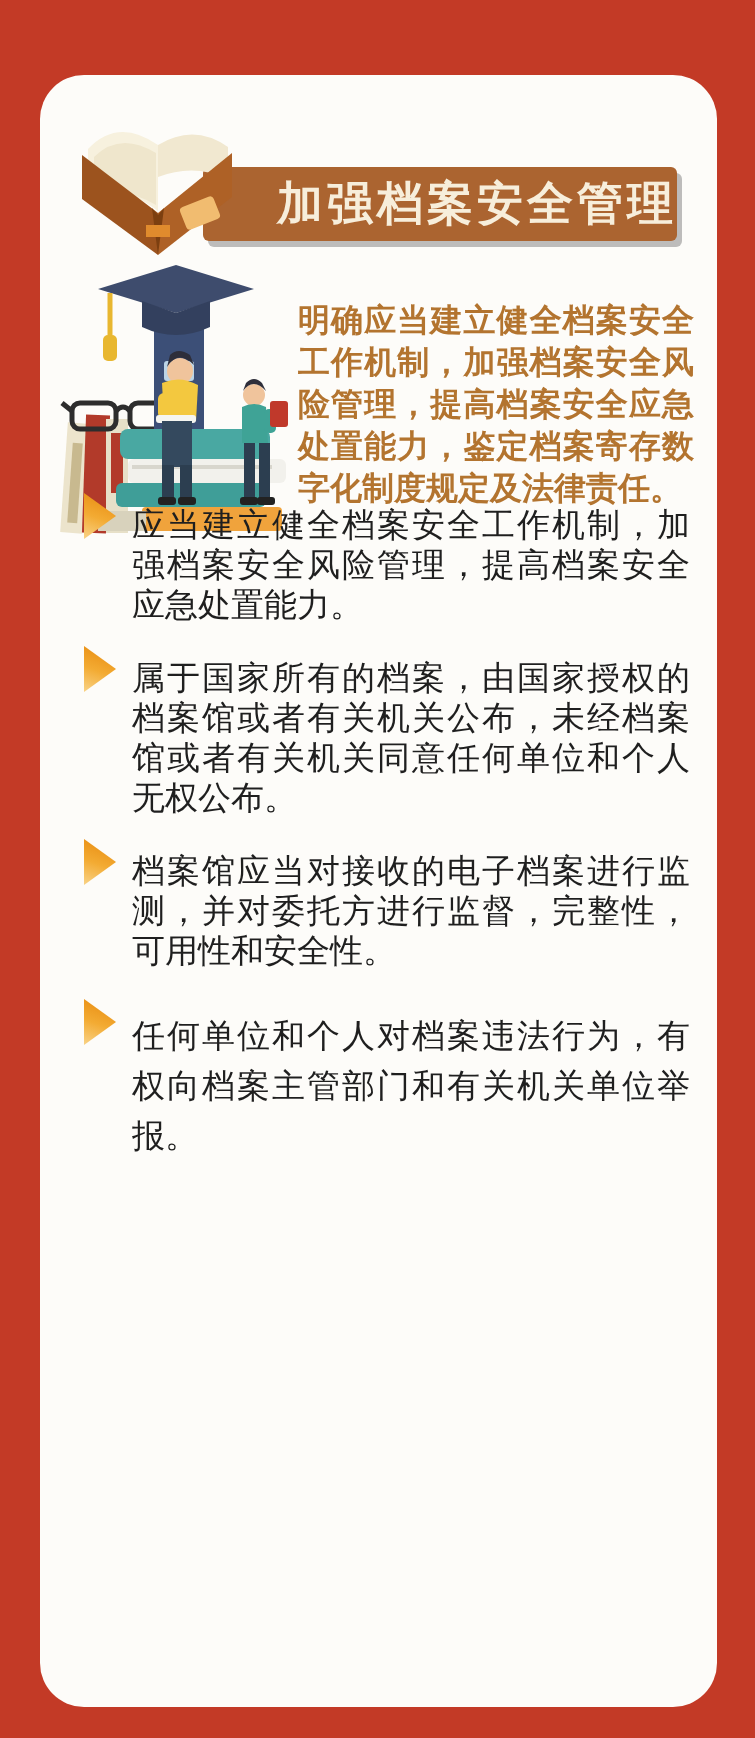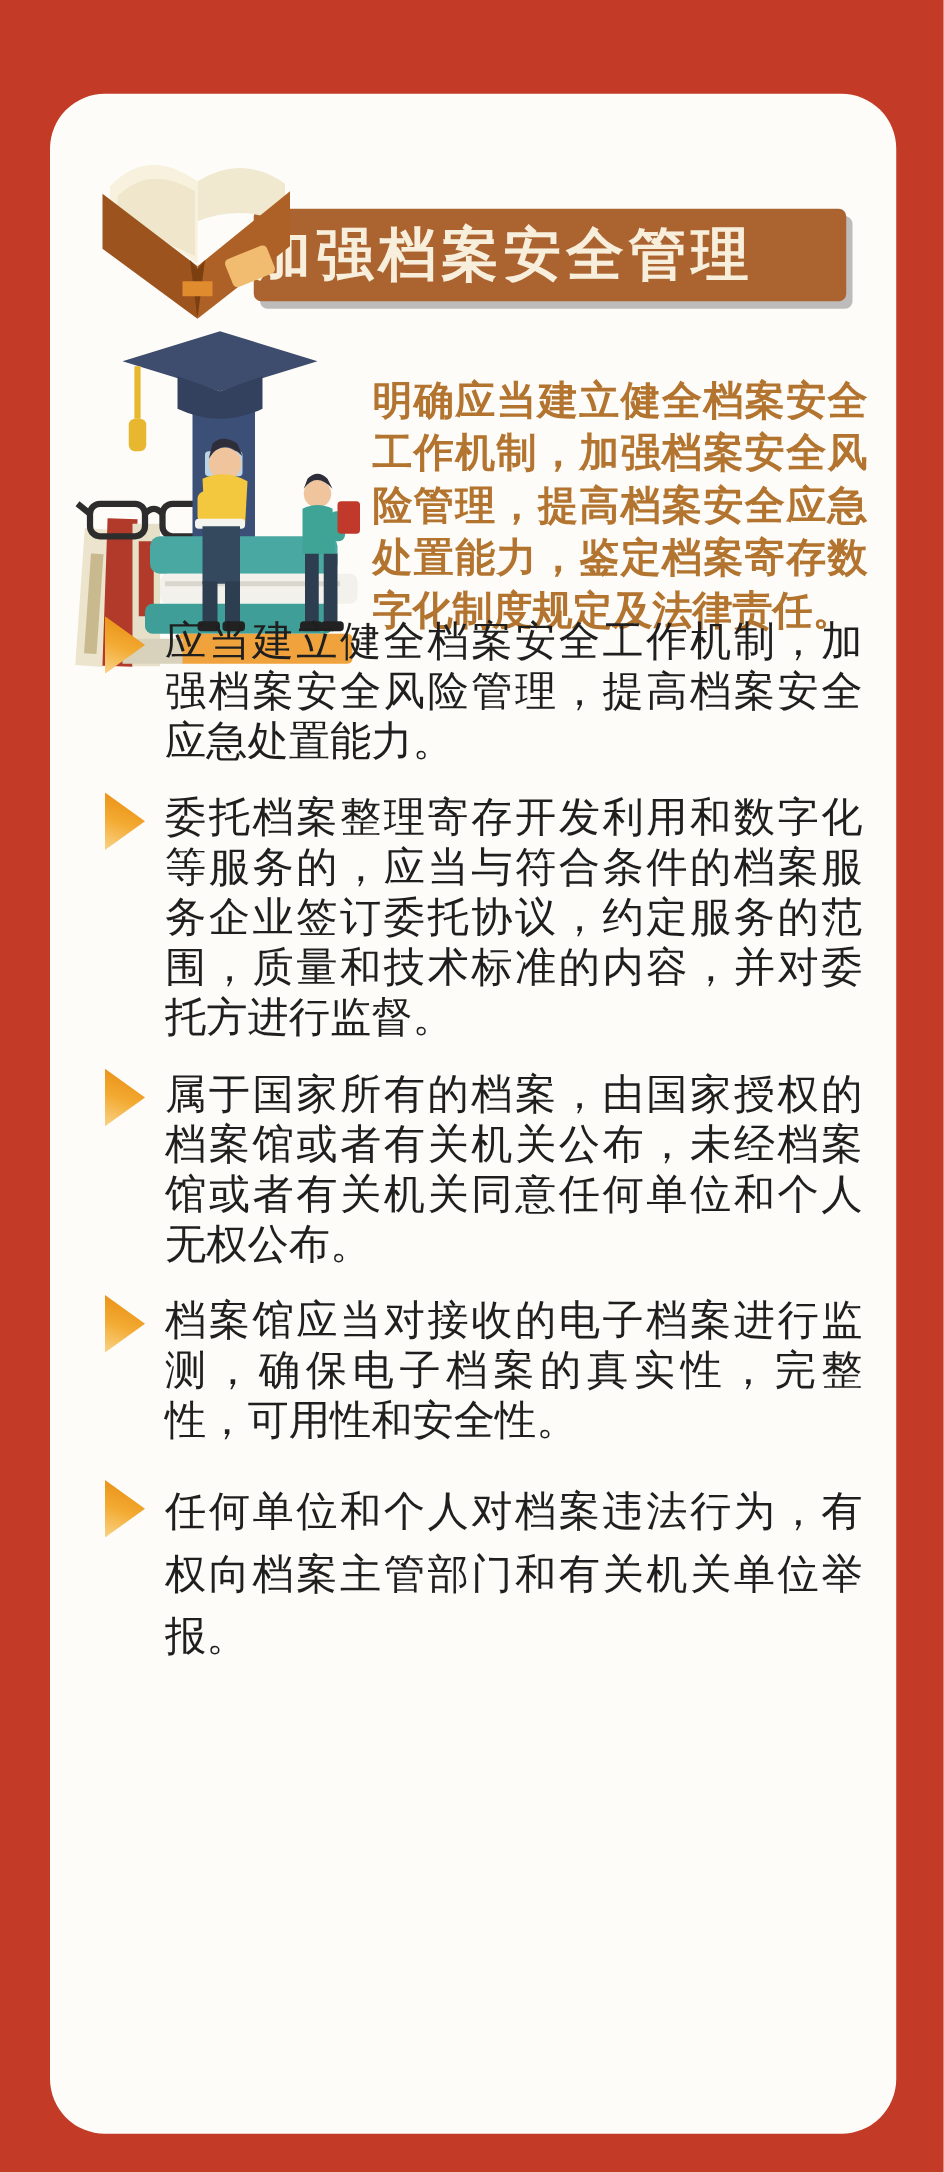--- a/index.html
+++ b/index.html
@@ -14,21 +14,21 @@
   }
   .card{
     position:absolute;left:40px;top:75px;width:677px;height:1632px;
     background:#fdfcf9;border-radius:44px;
   }
   
   .banner{
     position:absolute;left:163px;top:92px;width:474px;height:74px;
     background:#ab6430;border-radius:6px;
     box-shadow:5px 6px 0 rgba(110,110,110,0.45);
-    display:flex;align-items:center;justify-content:flex-start;
+    display:flex;align-items:center;justify-content:flex-end;
     z-index:1;
   }
   .banner-title{
     color:#f7eedb;font-size:46px;font-weight:bold;letter-spacing:4px;
     white-space:nowrap;
   }
   .book-icon{
     position:absolute;left:30px;top:38px;width:175px;height:150px;z-index:2;
   }
   
@@ -51,21 +51,21 @@
   }
   .bullets li:last-child{margin-top:28px;}
   .tri-marker{
     flex:0 0 auto;width:32px;height:46px;margin-top:0px;
     background:linear-gradient(200deg,#e98e13 10%,#f3ab33 55%,#f9d387 100%);
     clip-path:polygon(0 0,100% 50%,0 100%);
     filter:drop-shadow(2px 3px 2px rgba(0,0,0,0.22));
   }
   .bullet-text{
     color:#1f1f1f;font-size:33px;line-height:40px;font-weight:500;
-    width:558px;text-align:justify;
+    width:558px;text-align:justify;margin-top:12px;
   }
   .bullets li:last-child .bullet-text{line-height:50px;}
 </style>
 </head>
 <body>
 
 <div class="stage">
   <div class="card">
 
     <svg class="book-icon" viewBox="0 0 175 150" aria-hidden="true">
@@ -153,35 +153,31 @@
 
     <p class="intro-text">明确应当建立健全档案安全工作机制，加强档案安全风险管理，提高档案安全应急处置能力，鉴定档案寄存数字化制度规定及法律责任。</p>
 
     <ul class="bullets">
 
         <li>
           <span class="tri-marker"></span>
           <span class="bullet-text">应当建立健全档案安全工作机制，加强档案安全风险管理，提高档案安全应急处置能力。</span>
         </li>
 
-        <li>
-          <span class="tri-marker"></span>
-          <span class="bullet-text">委托档案整理寄存开发利用和数字化等服务的，应当与符合条件的档案服务企业签订委托协议，约定服务的范围，质量和技术标准的内容，并对委托方进行监督。</span>
-        </li>
 
 
         <li>
           <span class="tri-marker"></span>
           <span class="bullet-text">属于国家所有的档案，由国家授权的档案馆或者有关机关公布，未经档案馆或者有关机关同意任何单位和个人无权公布。</span>
         </li>
 
 
         <li>
           <span class="tri-marker"></span>
-          <span class="bullet-text">档案馆应当对接收的电子档案进行监测，确保电子档案的真实性，完整性，可用性和安全性。</span>
+          <span class="bullet-text">档案馆应当对接收的电子档案进行监测，并对委托方进行监督，完整性，可用性和安全性。</span>
         </li>
 
 
         <li>
           <span class="tri-marker"></span>
           <span class="bullet-text">任何单位和个人对档案违法行为，有权向档案主管部门和有关机关单位举报。</span>
         </li>
       </ul>
 
   </div>

